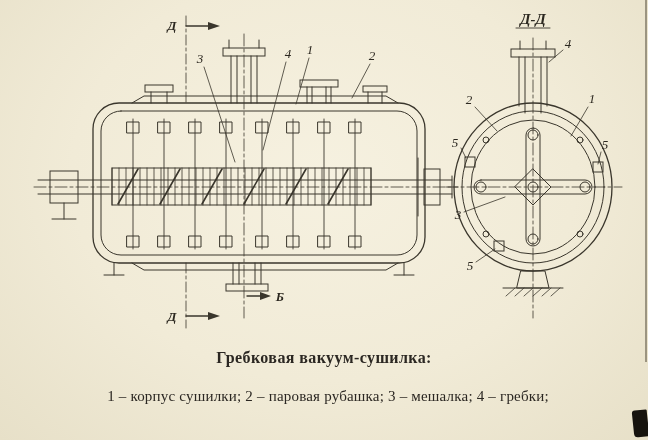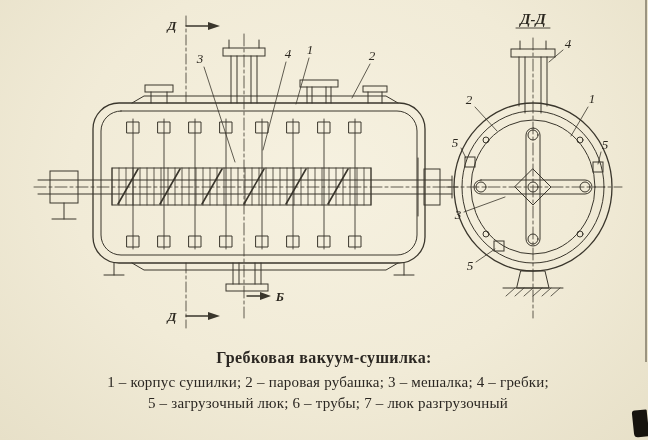--- a/index.html
+++ b/index.html
@@ -17,21 +17,21 @@
     fill:#2c2820;stroke:none;
     font-family:"Liberation Serif",serif;
     font-style:italic;font-size:13px;
   }
   svg text.mark{font-weight:bold;font-size:13px;}
   svg text.sect-title{font-weight:bold;font-size:15px;font-style:italic;}
   .caption{
     position:absolute;left:0;top:349px;width:648px;
     text-align:center;color:#2b2722;
   }
-  .caption-title{font-size:16px;font-weight:600;letter-spacing:.4px;margin-bottom:5px;}
+  .caption-title{font-size:16px;font-weight:600;letter-spacing:.4px;margin-bottom:19px;}
   .caption-line{font-size:15px;line-height:21px;letter-spacing:.2px;margin-left:8px;}
   .scan-right{
     position:absolute;right:1px;top:0;width:2px;height:362px;
     background:#5a5242;opacity:.55;
   }
   .scan-corner{
     position:absolute;right:0;bottom:3px;width:15px;height:27px;
     background:#16130e;border-radius:3px 1px 1px 4px;transform:rotate(-6deg);
   }
 </style>
@@ -172,18 +172,17 @@
       <text x="455" y="147" text-anchor="middle">5</text>
       <text x="605" y="149" text-anchor="middle">5</text>
       <text x="458" y="219" text-anchor="middle">3</text>
       <text x="470" y="270" text-anchor="middle">5</text>
     </g>
   </svg>
 
   <div class="caption">
     <div class="caption-title">Гребковая вакуум-сушилка:</div>
     <div class="caption-line">1 – корпус сушилки; 2 – паровая рубашка; 3 – мешалка; 4 – гребки;</div>
-    <div class="caption-line">5 – загрузочный люк; 6 – трубы; 7 – люк разгрузочный</div>
   </div>
 
   <div class="scan-right"></div>
   <div class="scan-corner"></div>
 </div>
 
 </body></html>

